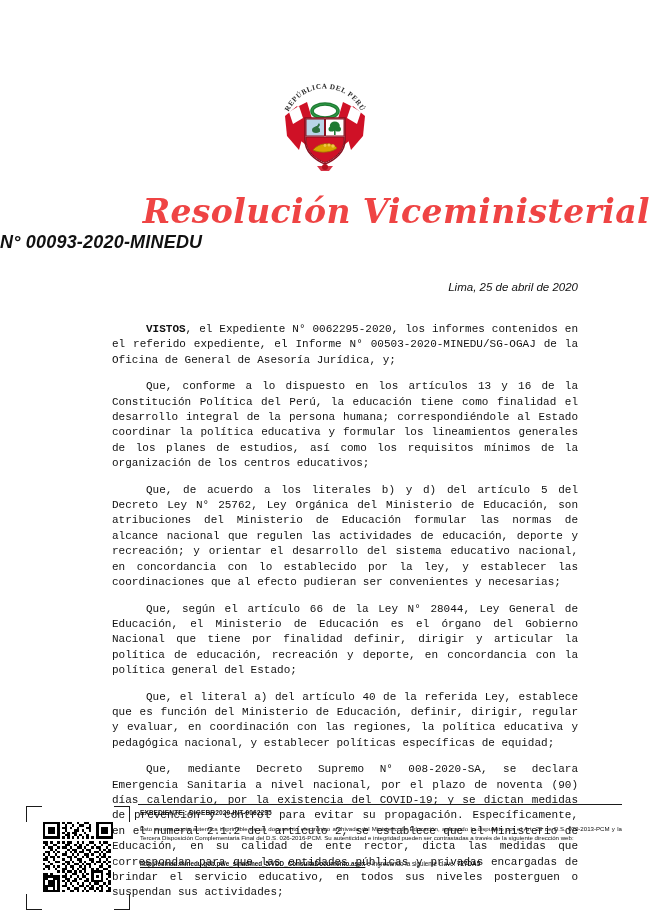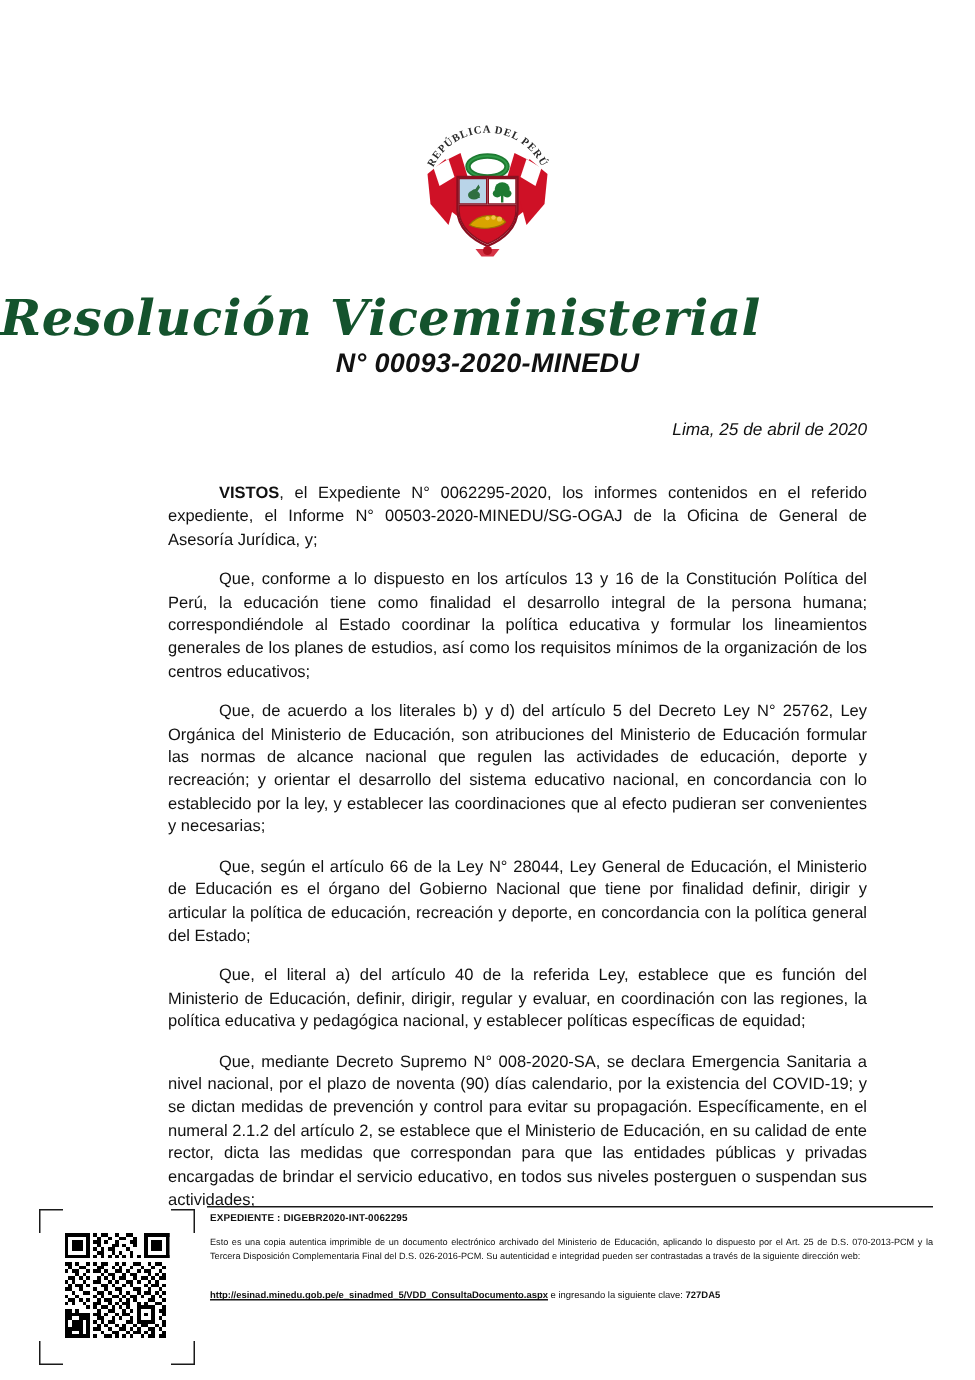--- a/index.html
+++ b/index.html
@@ -36,34 +36,34 @@
     height: 104px;
     position: relative;
   }
 
   
   .title-main {
     position: absolute;
     top: 192px;
     left: 0;
     right: 0;
-    text-align: left;
+    text-align: right;
     font-family: "DejaVu Serif", serif;
     font-style: italic;
     font-weight: 700;
     font-size: 33px;
     letter-spacing: 0.4px;
-    color: #14532d;
+    color: #ef4444;
   }
   .title-sub {
     position: absolute;
     top: 232px;
     left: 0;
     right: 0;
-    text-align: center;
+    text-align: left;
     font-family: "Liberation Sans", sans-serif;
     font-style: italic;
     font-weight: 700;
     font-size: 18px;
     letter-spacing: 0.2px;
     color: #111;
   }
 
   
   .place-date {
@@ -83,20 +83,21 @@
     left: 112px;
     width: 466px;
   }
   .para {
     font-size: 11px;
     line-height: 15.4px;
     text-align: justify;
     text-justify: inter-word;
     color: #111;
     margin: 0 0 11px 0;
+    font-family: Liberation Mono, monospace;
   }
   .para.indent { text-indent: 34px; }
   .para.flush  { text-indent: 0; padding-left: 24px; margin-bottom: 13px; }
   .para b { font-weight: 700; }
 
   
   .footer {
     position: absolute;
     left: 0;
     right: 0;

